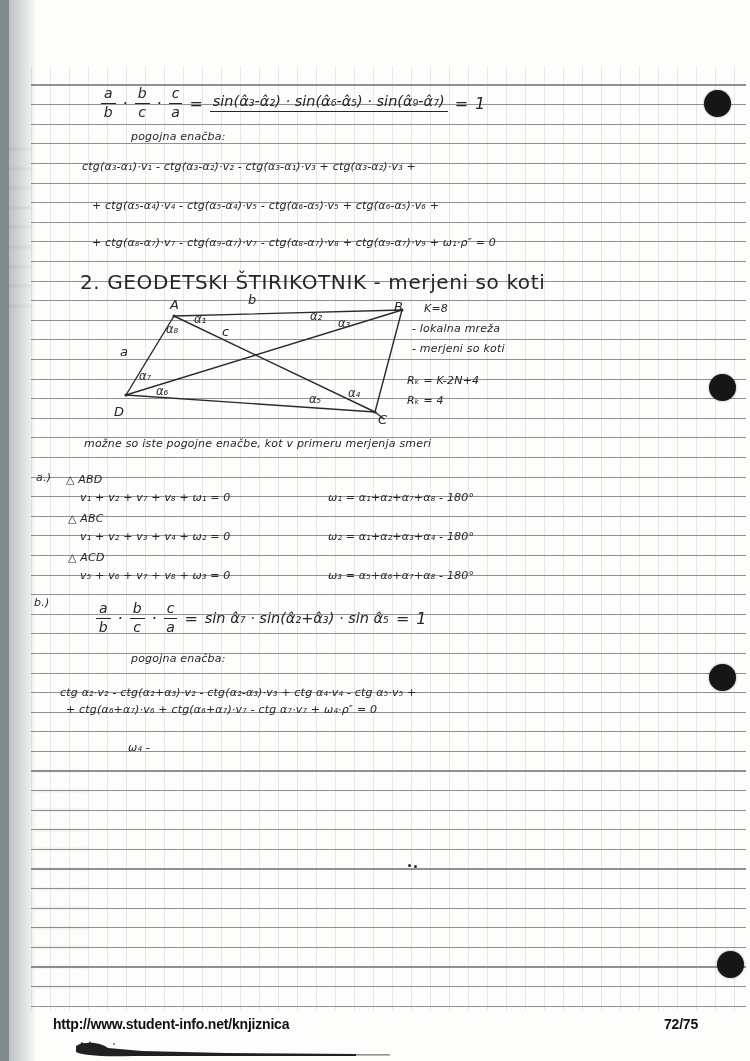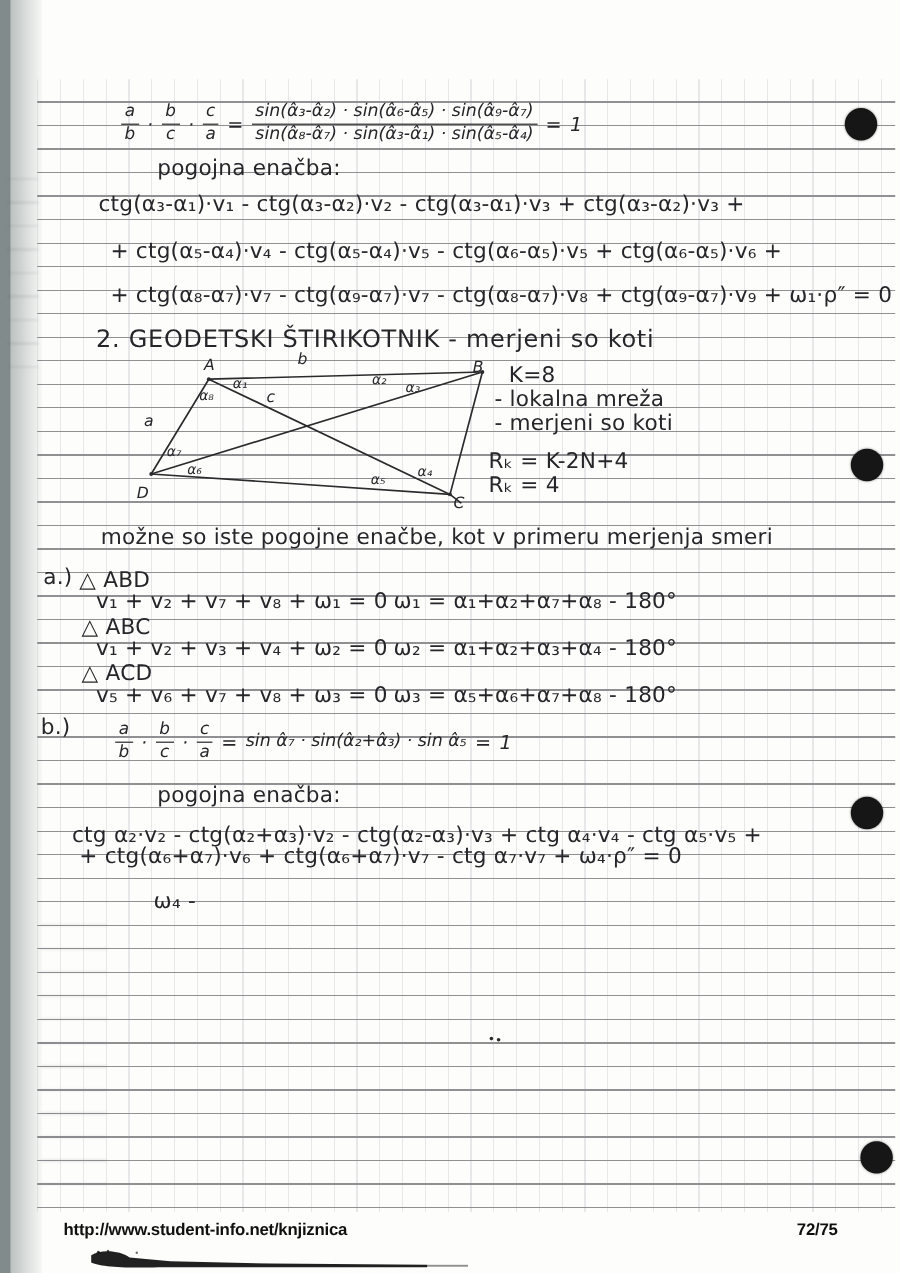--- a/index.html
+++ b/index.html
@@ -16,21 +16,21 @@
     position:absolute; left:31px; top:66px; width:715px; height:944px;
     background-image:
       repeating-linear-gradient(to right, rgba(140,146,162,0.20) 0 1px, transparent 1px 19px),
       repeating-linear-gradient(to bottom, transparent 0 18.5px, rgba(72,72,78,0.60) 18.5px 19.6px);
   }
   .bleed {
     position:absolute; opacity:0.22; pointer-events:none;
     background:repeating-linear-gradient(to bottom, rgba(90,90,100,0.5) 0 2px, transparent 2px 19.6px);
     filter:blur(1px);
   }
-  .hw { position:absolute; white-space:nowrap; font-size:18px; letter-spacing:0.2px; }
+  .hw { position:absolute; white-space:nowrap; font-style:italic; font-size:11px; letter-spacing:0.2px; }
   .heading { font-style:normal; font-size:20px; letter-spacing:0.6px; }
   .eqrow { position:absolute; display:flex; align-items:center; gap:7px; font-style:italic; }
   .frac { display:inline-flex; flex-direction:column; align-items:center; line-height:1.1; font-size:14px; }
   .frac .top { border-bottom:1.4px solid #26262a; padding:0 3px 1px; }
   .frac .bot { padding-top:1px; }
   .bigfrac { font-size:14.5px; }
   .dlbl { position:absolute; font-size:13px; font-style:italic; white-space:nowrap; }
   .albl { position:absolute; font-size:11.5px; font-style:italic; white-space:nowrap; }
   .punch { position:absolute; width:27px; height:27px; border-radius:50%; background:#161616;
            box-shadow:0 0 2px rgba(0,0,0,0.5); }
@@ -66,21 +66,20 @@
       <span class="bot">c</span>
     </span>
     <span>·</span>
     <span class="frac">
       <span class="top">c</span>
       <span class="bot">a</span>
     </span>
     <span>=</span>
     <span class="frac bigfrac">
       <span class="top">sin(α̂₃-α̂₂) · sin(α̂₆-α̂₅) · sin(α̂₉-α̂₇)</span>
-      <span class="bot">sin(α̂₈-α̂₇) · sin(α̂₃-α̂₁) · sin(α̂₅-α̂₄)</span>
     </span>
     <span>=</span>
     <span>1</span>
   </div>
 
   <div class="hw" style="left:131px; top:130px;">pogojna enačba:</div>
 
   <div class="hw" style="left:82px; top:160px;">ctg(α₃-α₁)·v₁ - ctg(α₃-α₂)·v₂ - ctg(α₃-α₁)·v₃ + ctg(α₃-α₂)·v₃ +</div>
   <div class="hw" style="left:92px; top:199px;">+ ctg(α₅-α₄)·v₄ - ctg(α₅-α₄)·v₅ - ctg(α₆-α₅)·v₅ + ctg(α₆-α₅)·v₆ +</div>
   <div class="hw" style="left:92px; top:236px;">+ ctg(α₈-α₇)·v₇ - ctg(α₉-α₇)·v₇ - ctg(α₈-α₇)·v₈ + ctg(α₉-α₇)·v₉ + ω₁·ρ″ = 0</div>

